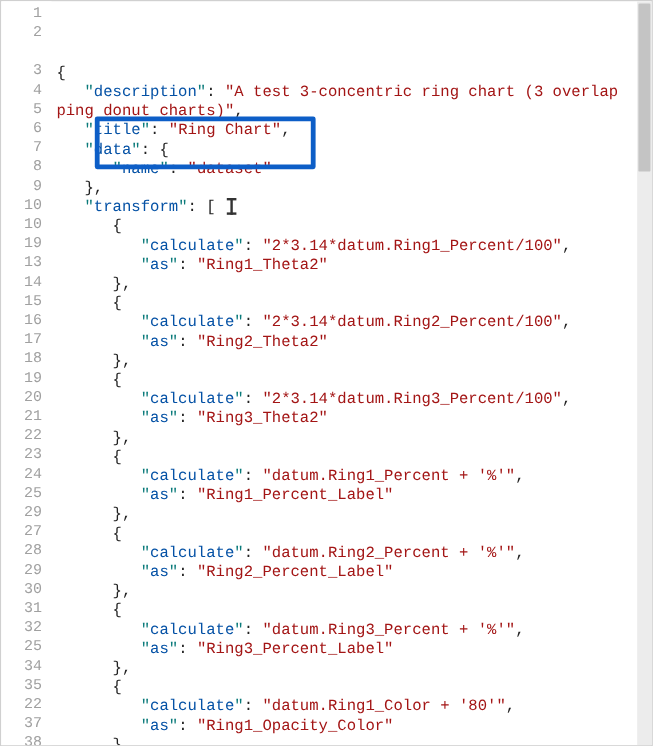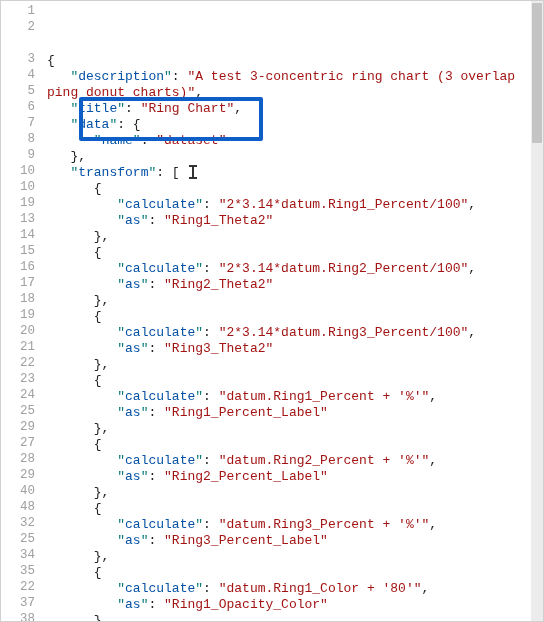--- a/index.html
+++ b/index.html
@@ -125,22 +125,22 @@
         <div class="ln">20</div>
         <div class="ln">21</div>
         <div class="ln">22</div>
         <div class="ln">23</div>
         <div class="ln">24</div>
         <div class="ln">25</div>
         <div class="ln">29</div>
         <div class="ln">27</div>
         <div class="ln">28</div>
         <div class="ln">29</div>
-        <div class="ln">40</div>
-        <div class="ln">48</div>
+        <div class="ln">30</div>
+        <div class="ln">31</div>
         <div class="ln">32</div>
         <div class="ln">25</div>
         <div class="ln">34</div>
         <div class="ln">35</div>
         <div class="ln">22</div>
         <div class="ln">37</div>
         <div class="ln">38</div>
       </div>
     <div class="code" id="code">
       <div class="highlight-box" id="hl" style="top: 96px; left: 36px; width: 184px; height: 44px;"></div>

